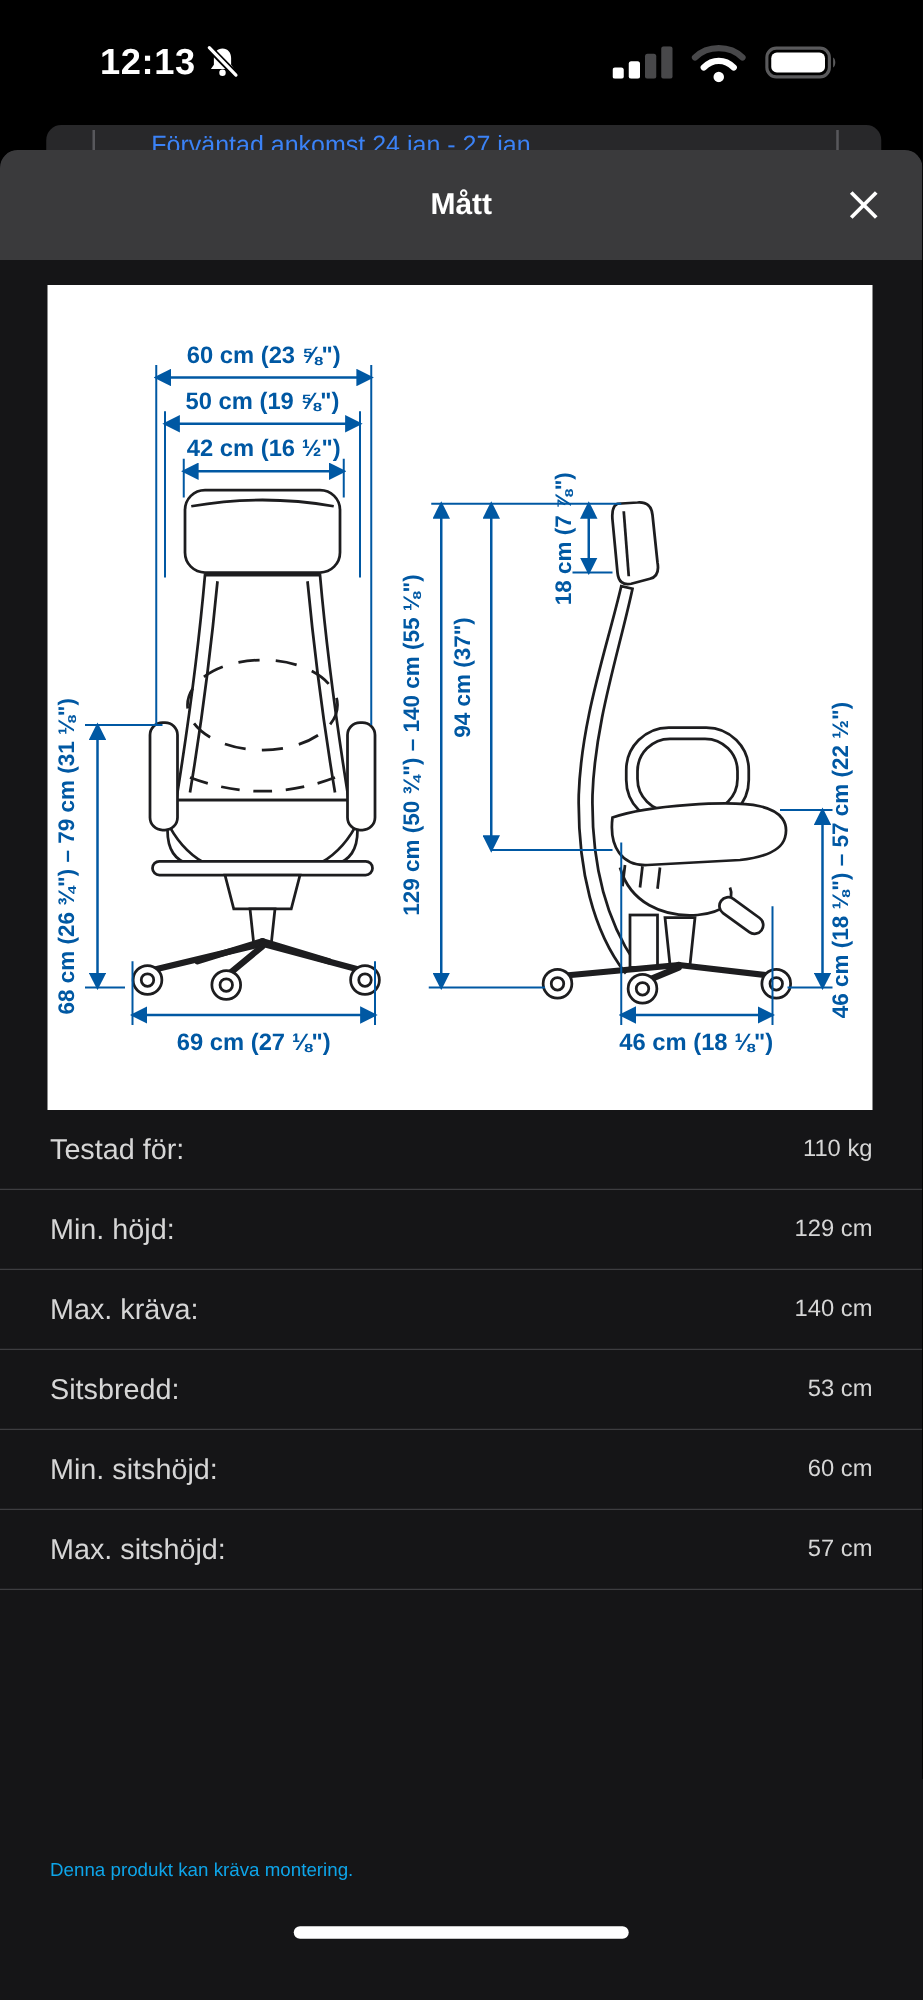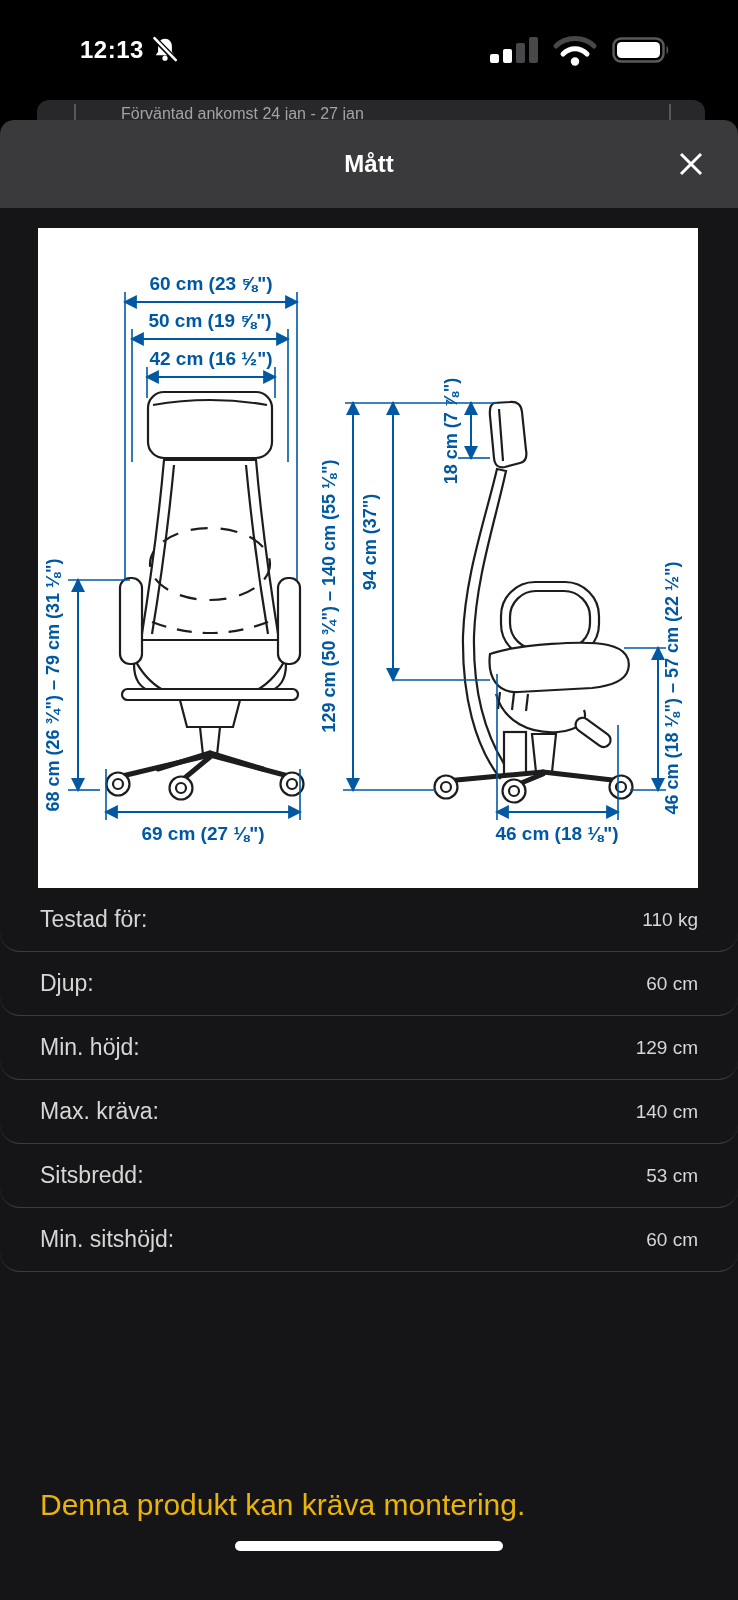--- a/index.html
+++ b/index.html
@@ -6,27 +6,27 @@
   html,body { margin:0; padding:0; background:#000; }
   body { width:738px; height:1600px; overflow:hidden;
          font-family:"Liberation Sans","DejaVu Sans",sans-serif; }
   .screen { position:relative; width:738px; height:1600px; background:#000; overflow:hidden; }
 
   
   .status-bar { position:absolute; top:22px; left:0; right:0; height:56px;
                 display:flex; justify-content:space-between; align-items:center;
                 padding:0 66px 0 80px; color:#fff; }
   .sb-left { display:flex; align-items:center; gap:7px; }
-  .sb-time { font-size:24px; font-weight:700; letter-spacing:.5px; }
+  .sb-time { font-size:29px; font-weight:700; letter-spacing:.5px; }
   .sb-right { display:flex; align-items:center; gap:12px; }
 
   
   .bg-card { position:absolute; top:100px; left:37px; width:668px; height:60px;
              background:#28282a; border-radius:12px 12px 0 0; }
-  .bg-card-text { position:absolute; left:84px; top:5px; font-size:16px; color:#a3a3a3; }
+  .bg-card-text { position:absolute; left:84px; top:5px; font-size:20px; color:#3b82f6; }
   .bg-tick { position:absolute; top:4px; width:2px; height:16px; background:#58585c; }
   .bg-tick.left  { left:37px; }
   .bg-tick.right { left:632px; }
 
   
   .sheet { position:absolute; top:120px; left:0; width:738px; height:1480px;
            background:#151517; border-radius:14px 14px 0 0; overflow:hidden; }
   .sheet-header { position:relative; height:88px; background:#3a3a3c;
                   border-radius:14px 14px 0 0;
                   display:flex; align-items:center; justify-content:center; }
@@ -37,26 +37,26 @@
   
   .diagram-panel { position:absolute; top:108px; left:38px; width:660px; height:660px;
                    background:#fff; }
   .diagram-panel svg { display:block; width:660px; height:660px; }
   .dim-label { font-family:"Liberation Sans","DejaVu Sans",sans-serif;
                font-weight:700; fill:#0058a3; }
 
   
   .spec-table { position:absolute; top:768px; left:0; width:738px; }
   .spec-row { height:64px; display:flex; align-items:center; justify-content:space-between;
-              margin:0 0; padding:0 40px; border-bottom:1px solid #3d3d40;border-radius:20px; }
+              margin:0 0; padding:0 40px; border-bottom:1px solid #3d3d40; }
   .spec-label { font-size:23px; color:#d6d6d6; }
   .spec-value { font-size:19px; color:#d6d6d6; }
 
   .assembly-note { position:absolute; top:1368px; left:40px; right:28px; margin:0;
-                   font-size:30px; color:#eab308; }
+                   font-size:15px; color:#0ea5e9; }
 
   .home-indicator { position:absolute; bottom:49px; left:50%; transform:translateX(-50%);
                     width:268px; height:10px; border-radius:5px; background:#fff; }
 </style>
 </head>
 <body>
 
 <div class="screen">
 
   <div class="status-bar">
@@ -227,38 +227,38 @@
         </g>
       </svg>
     </div>
 
     <div class="spec-table">
       <div class="spec-row">
         <span class="spec-label">Testad för:</span>
         <span class="spec-value">110 kg</span>
       </div>
       <div class="spec-row">
-        <span class="spec-label">Djup:</span>
-        <span class="spec-value">60 cm</span>
-      </div>
-      <div class="spec-row">
         <span class="spec-label">Min. höjd:</span>
         <span class="spec-value">129 cm</span>
       </div>
       <div class="spec-row">
         <span class="spec-label">Max. kräva:</span>
         <span class="spec-value">140 cm</span>
       </div>
       <div class="spec-row">
         <span class="spec-label">Sitsbredd:</span>
         <span class="spec-value">53 cm</span>
       </div>
       <div class="spec-row">
         <span class="spec-label">Min. sitshöjd:</span>
         <span class="spec-value">60 cm</span>
       </div>
+      <div class="spec-row">
+        <span class="spec-label">Max. sitshöjd:</span>
+        <span class="spec-value">57 cm</span>
+      </div>
     </div>
 
     <p class="assembly-note">Denna produkt kan kräva montering.</p>
   </div>
 
   <div class="home-indicator"></div>
 </div>
 
 </body></html>

